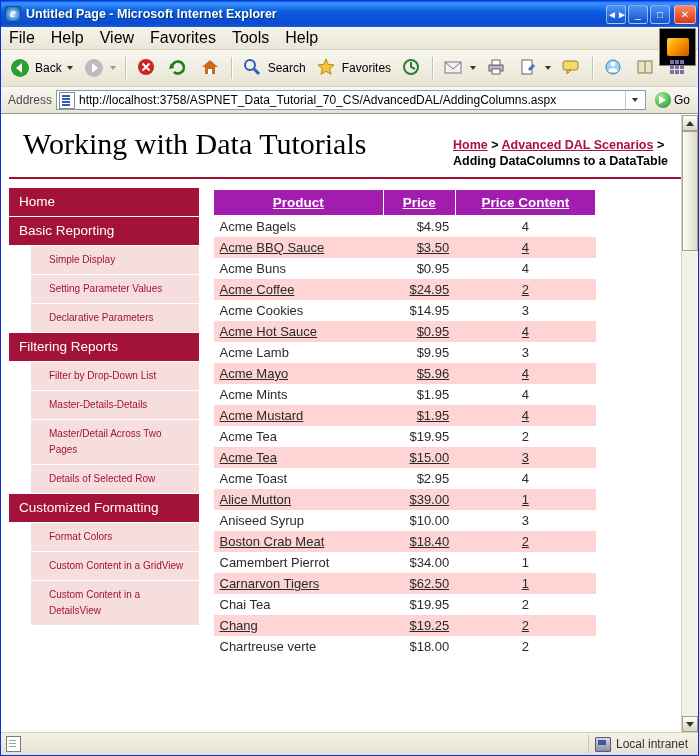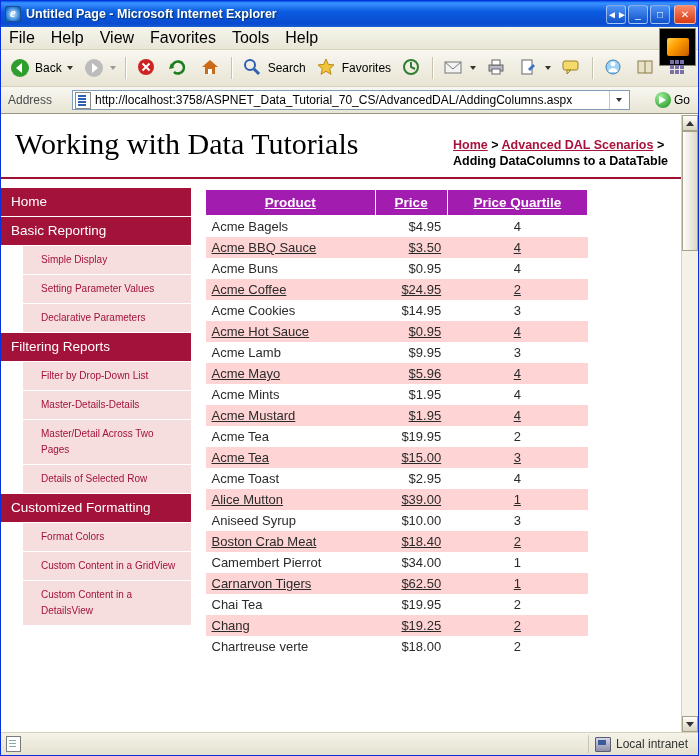--- a/index.html
+++ b/index.html
@@ -145,21 +145,21 @@
   }
   .caret.dim { border-top-color: #999; }
   
   .addressbar {
     height: 26px;
     display: flex;
     align-items: center;
     background: linear-gradient(to bottom, #f8f7f0, #e8e5d4);
     border-bottom: 1px solid #9a9684;
     padding: 0 3px;
-    gap: 20px;
+    gap: 4px;
   }
   .addressbar .addr-label { font-size: 12px; color: #4a4a4a; padding-left: 4px;}
   .addr-input {
     flex: 1;
     height: 20px;
     background: #fff;
     border: 1px solid #7f9db9;
     display: flex;
     align-items: center;
     font-size: 12px;
@@ -213,20 +213,21 @@
     background: #fff;
     border-top: 1px solid #fff;
     overflow: hidden;
     position: relative;
   }
   .page {
     flex: 1;
     overflow: hidden;
     position: relative;
     background: #fff;
+    margin-left: 8px;
   }
   .page-inner { padding: 0; }
   .page-header {
     display: flex;
     align-items: flex-start;
     padding: 12px 10px 8px 14px;
     border-bottom: 2px solid #a01030;
     gap: 10px;
   }
   .site-title {
@@ -584,21 +585,21 @@
             <div class="nav-sub">Custom Content in a GridView</div>
             <div class="nav-sub">Custom Content in a DetailsView</div>
           </div>
 
           <div class="main">
             <table class="grid">
               <thead>
                 <tr>
                   <th><span>Product</span></th>
                   <th><span>Price</span></th>
-                  <th><span>Price Quartile</span></th>
+                  <th><span>Price Content</span></th>
                 </tr>
               </thead>
               <tbody>
                 <tr>
                   <td>Acme Bagels</td>
                   <td class="price">$4.95</td>
                   <td class="quart">4</td>
                 </tr>
                 <tr class="alt">
                   <td>Acme BBQ Sauce</td>

